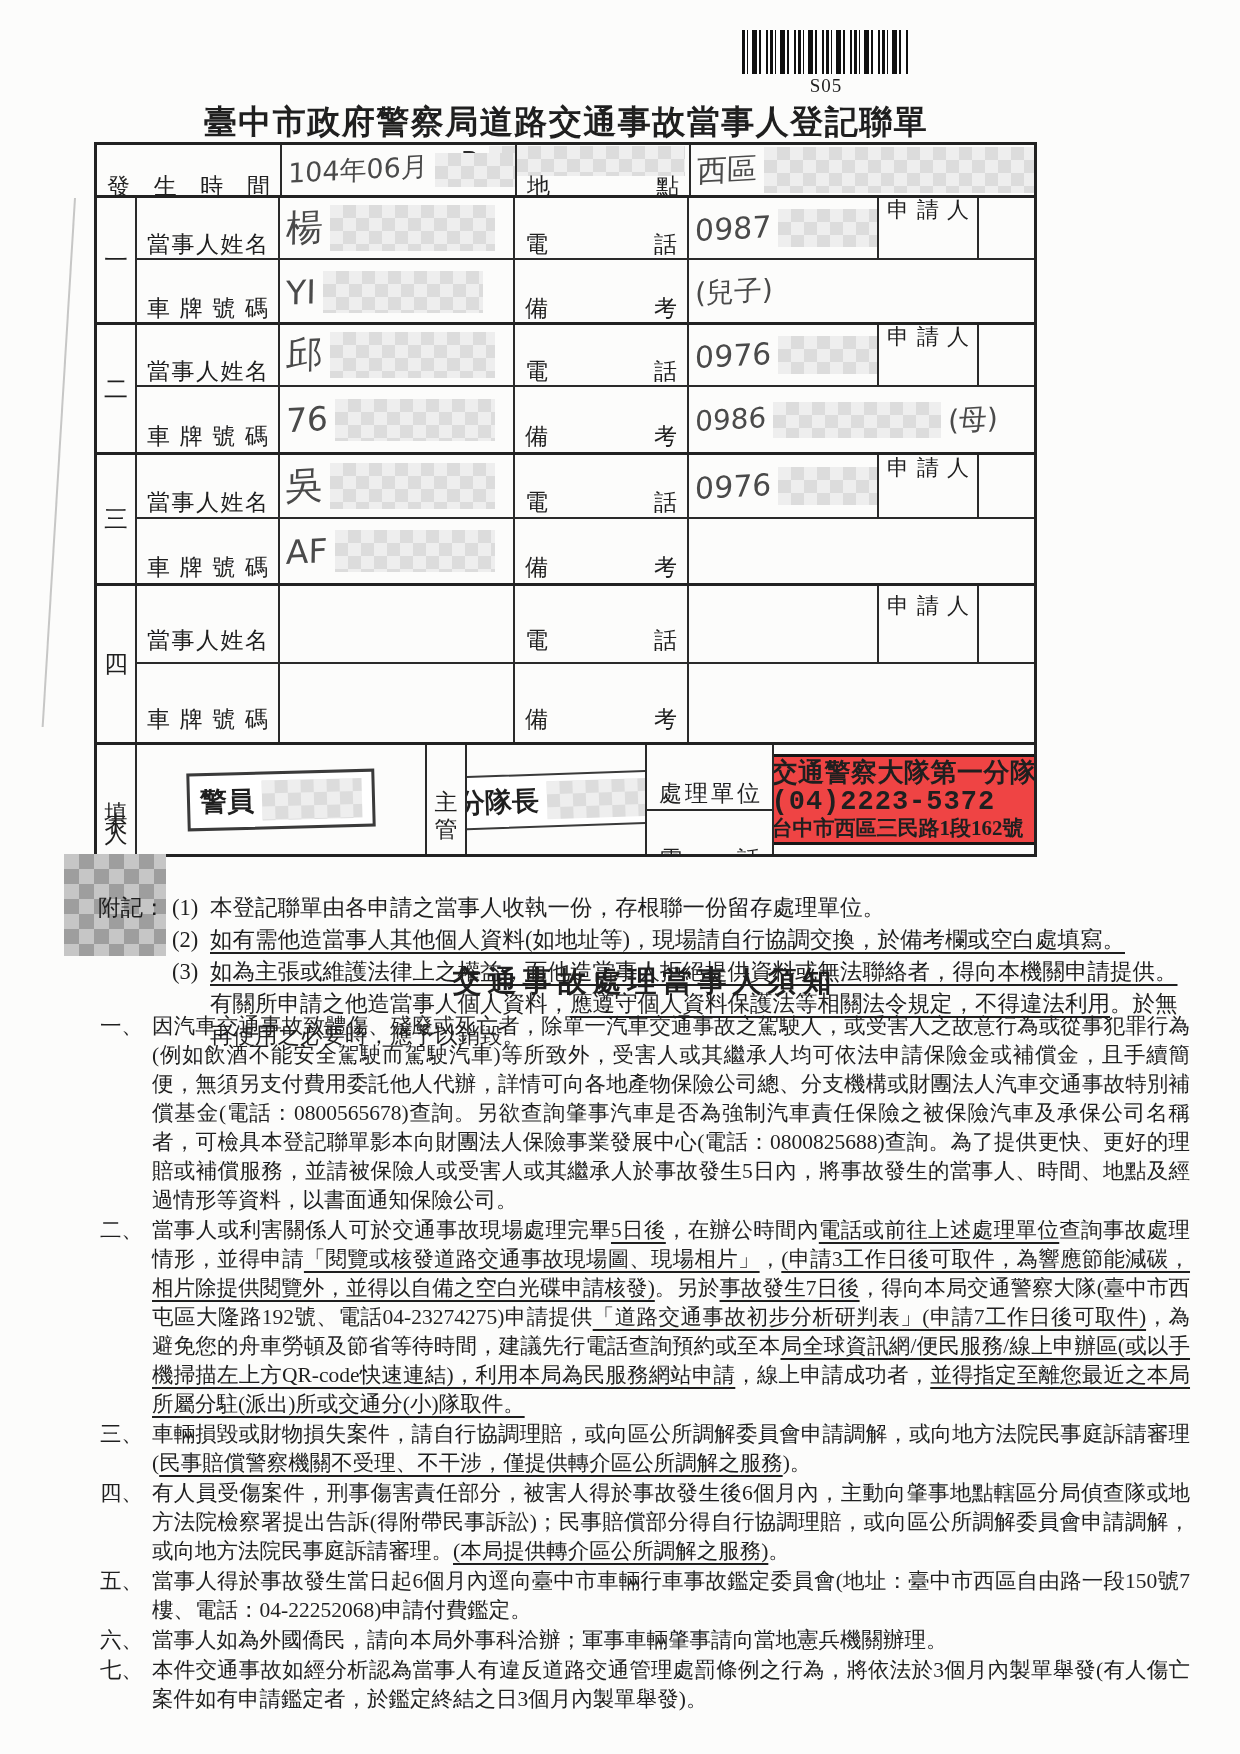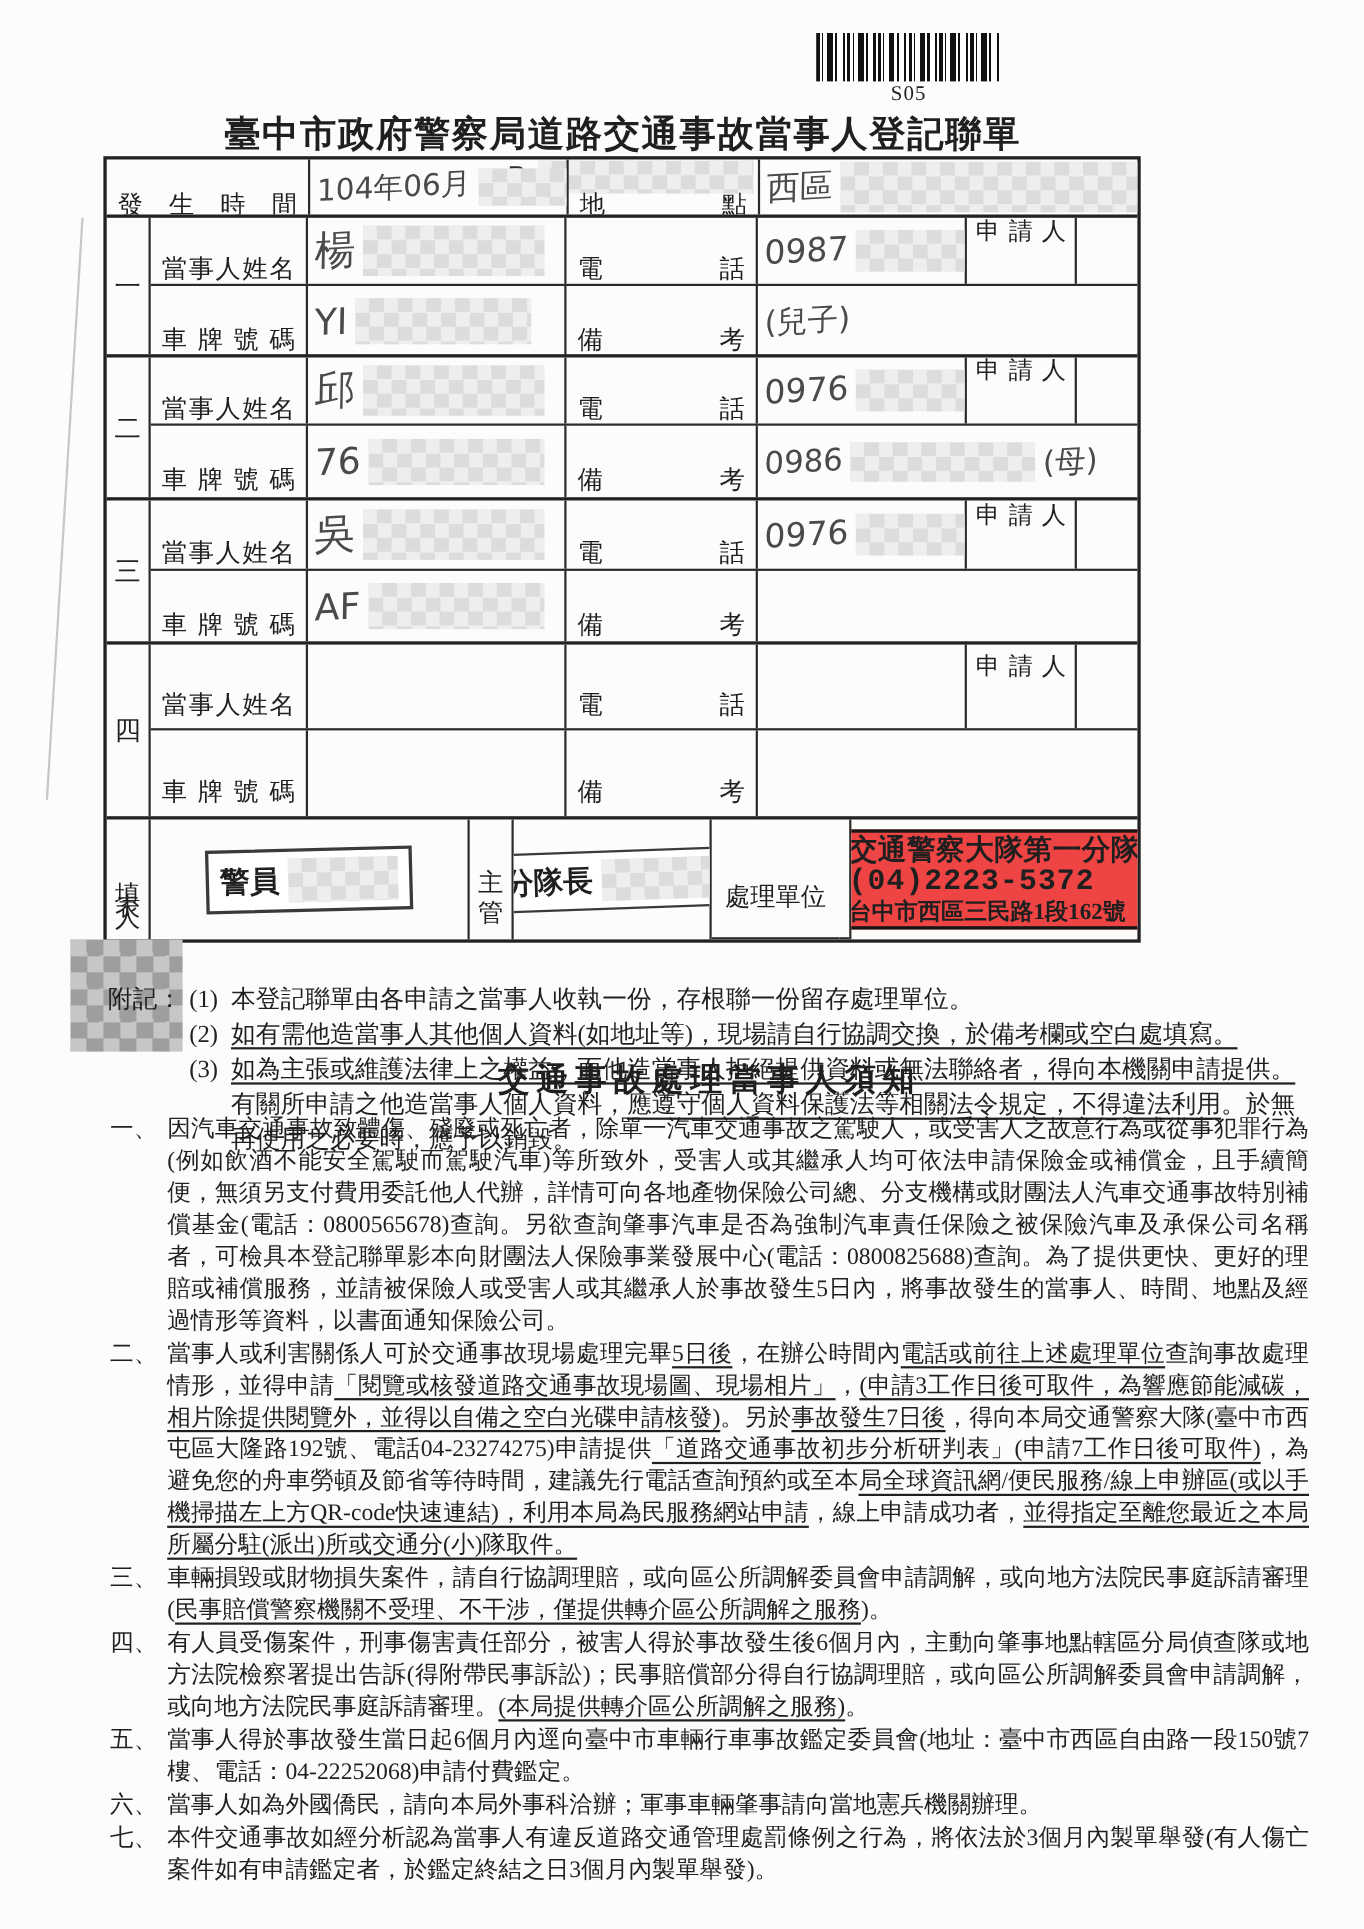--- a/index.html
+++ b/index.html
@@ -93,21 +93,21 @@
   .vlabel{writing-mode:vertical-lr; text-orientation:upright; justify-content:center; letter-spacing:11px; font-size:23px; padding:4px 0;}
   .vlabel.sparse{letter-spacing:30px;}
   .stamp-area{width:290px; flex:none; padding:8px; justify-content:center;}
   .stamp-area.squad-area{width:180px;}
   .stampbox{display:flex; align-items:center; gap:8px; border:3px solid #3a3a3a; padding:6px 10px; background:#fff;}
   .stampbox .stamp-label{font-weight:bold; font-size:27px; white-space:nowrap;}
   .stampbox.officer{transform:rotate(-1.5deg);}
   .stampbox.squad{transform:rotate(-2deg); border-width:2px;}
   .m-officer{width:100px; height:40px;}
   .m-squad{width:108px; height:38px;}
-  .fl-col{width:127px; flex:none; flex-direction:row; align-items:stretch; padding:0;}
+  .fl-col{width:127px; flex:none; flex-direction:column; align-items:stretch; padding:0;}
   .fcell{flex:1; border-bottom:2px solid #2a2a2a; display:flex; align-items:center; padding:0 12px; box-sizing:border-box;}
   .fcell.last{border-bottom:none;}
   .fcell .jlabel{font-size:23px;}
   .stampcell{justify-content:center; padding:2px;}
   .unit-stamp{
     border:3px solid #161616; padding:1px 5px; background:#ef4444;
     display:flex; flex-direction:column; justify-content:center; line-height:1.12;
     font-weight:bold; white-space:nowrap;
   }
   .us-line1{font-size:26px; letter-spacing:0.5px;}

